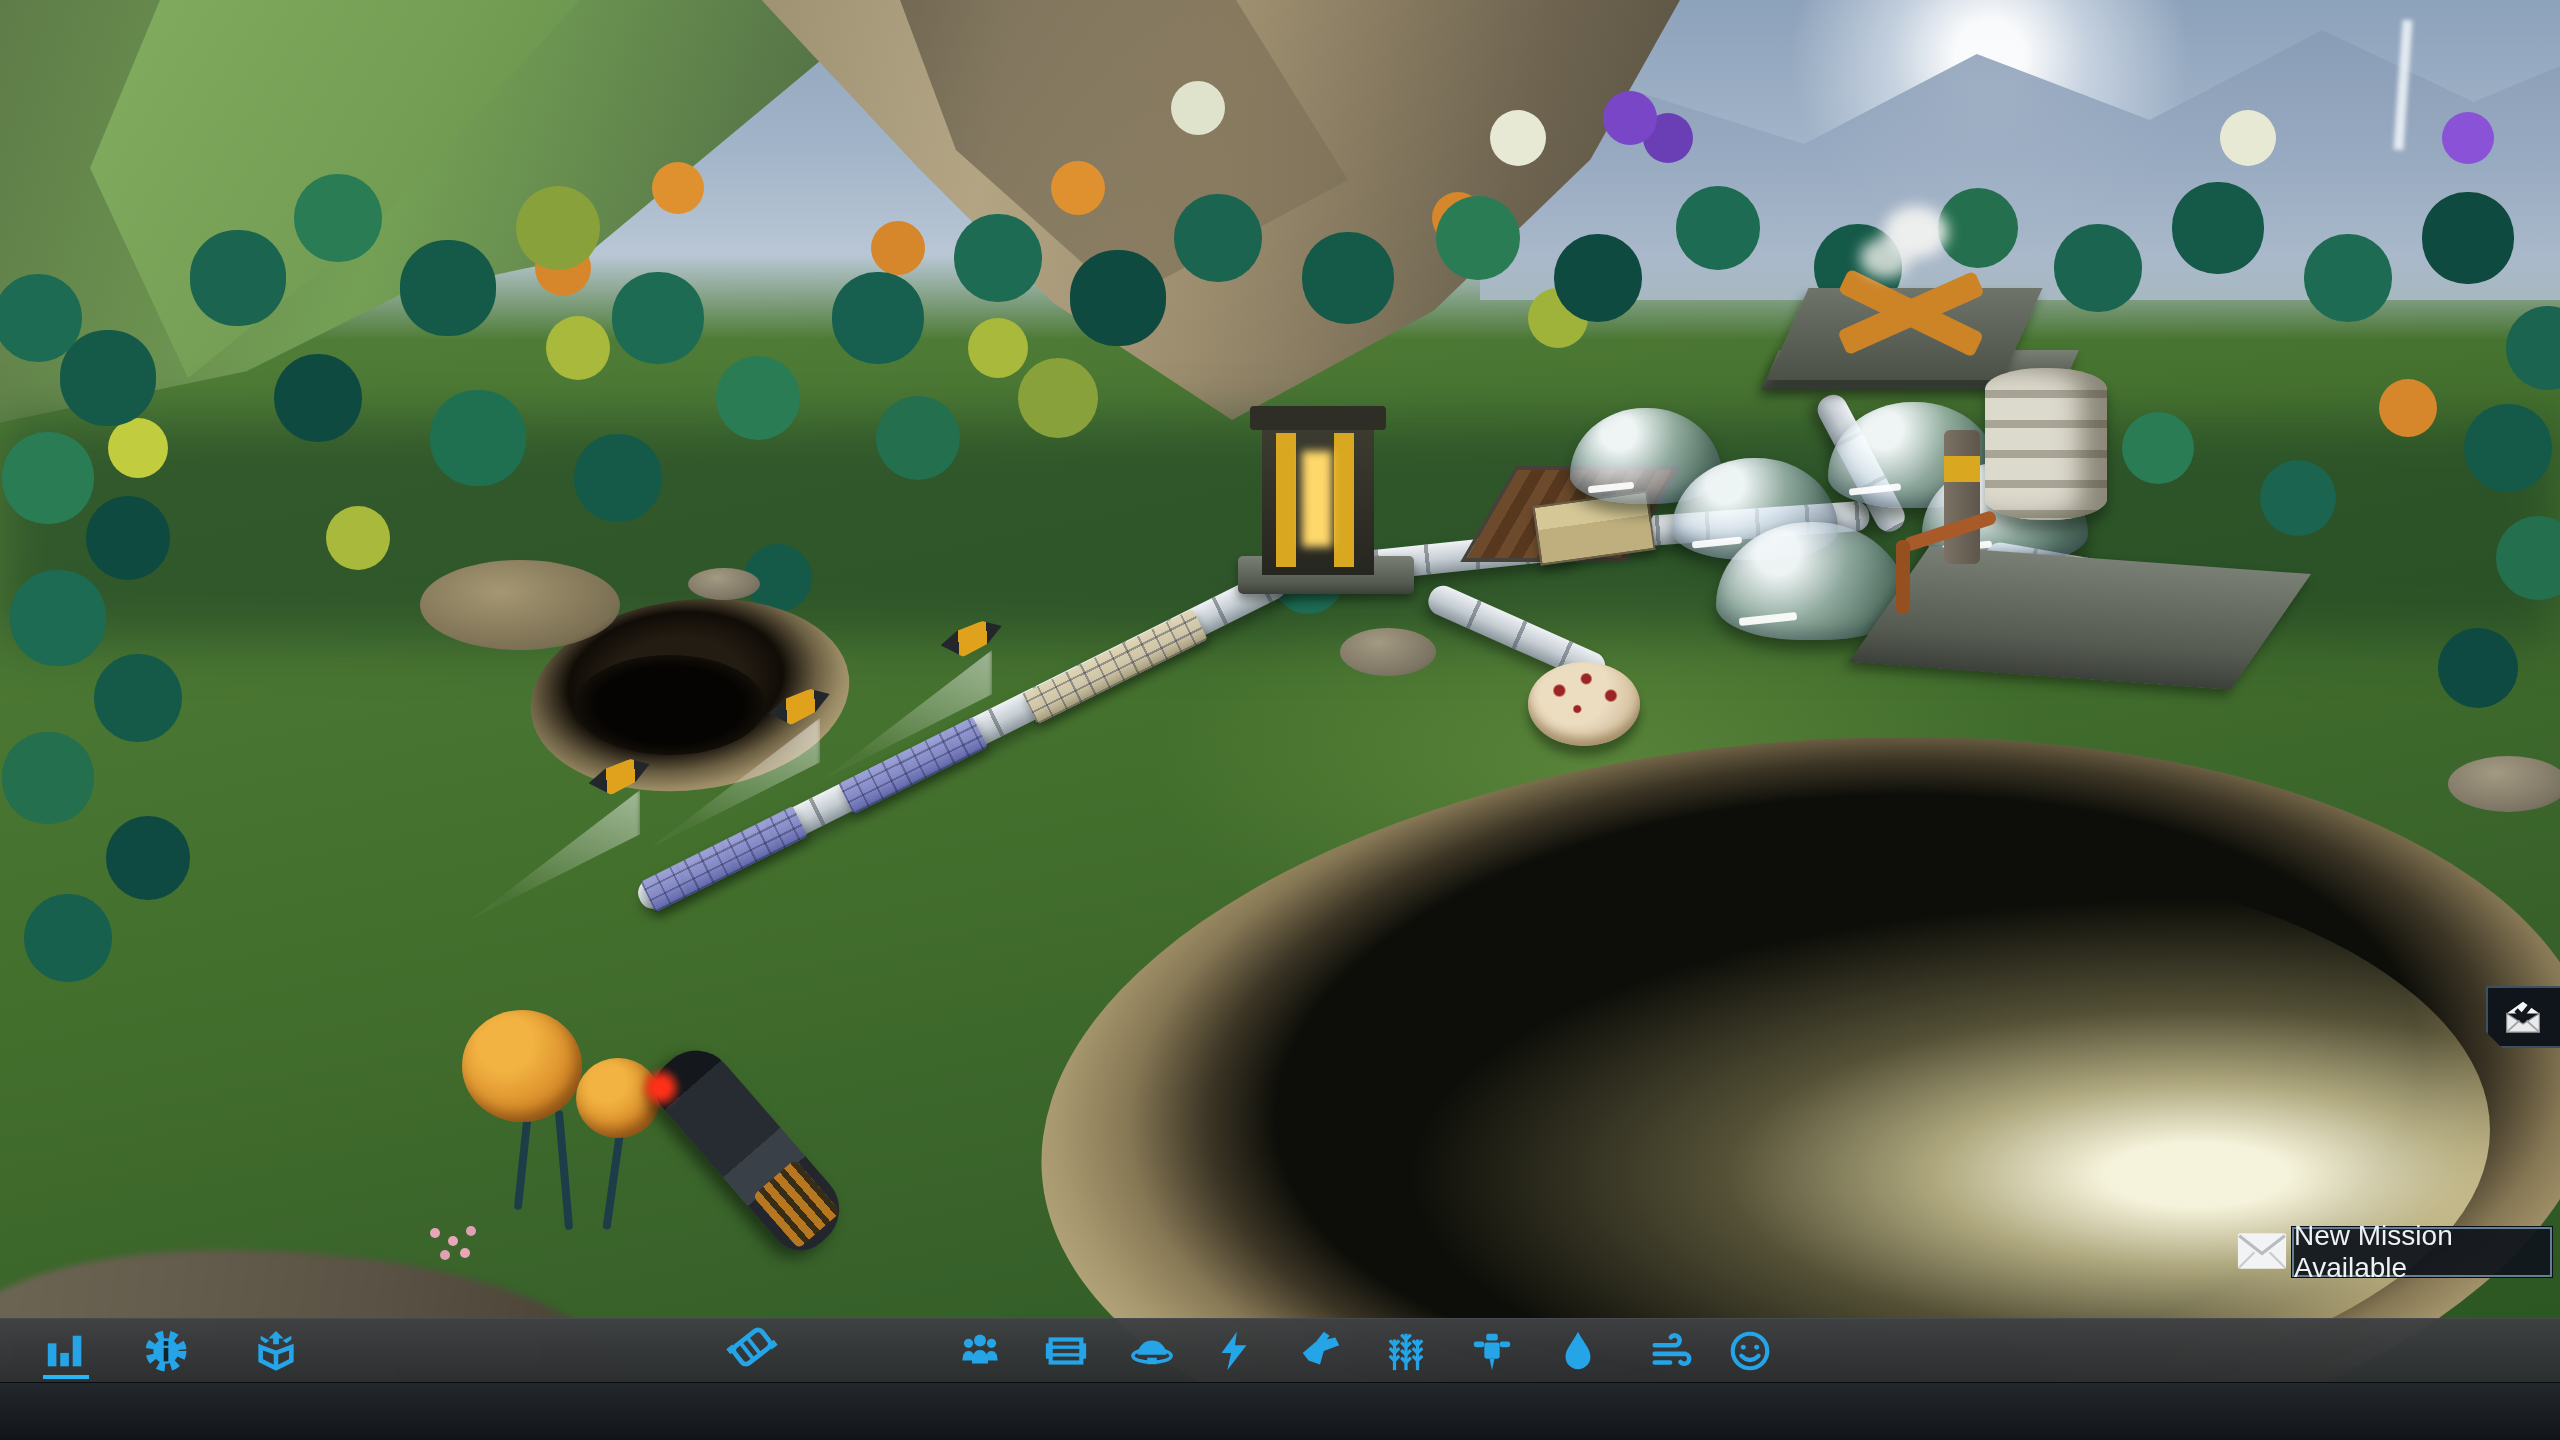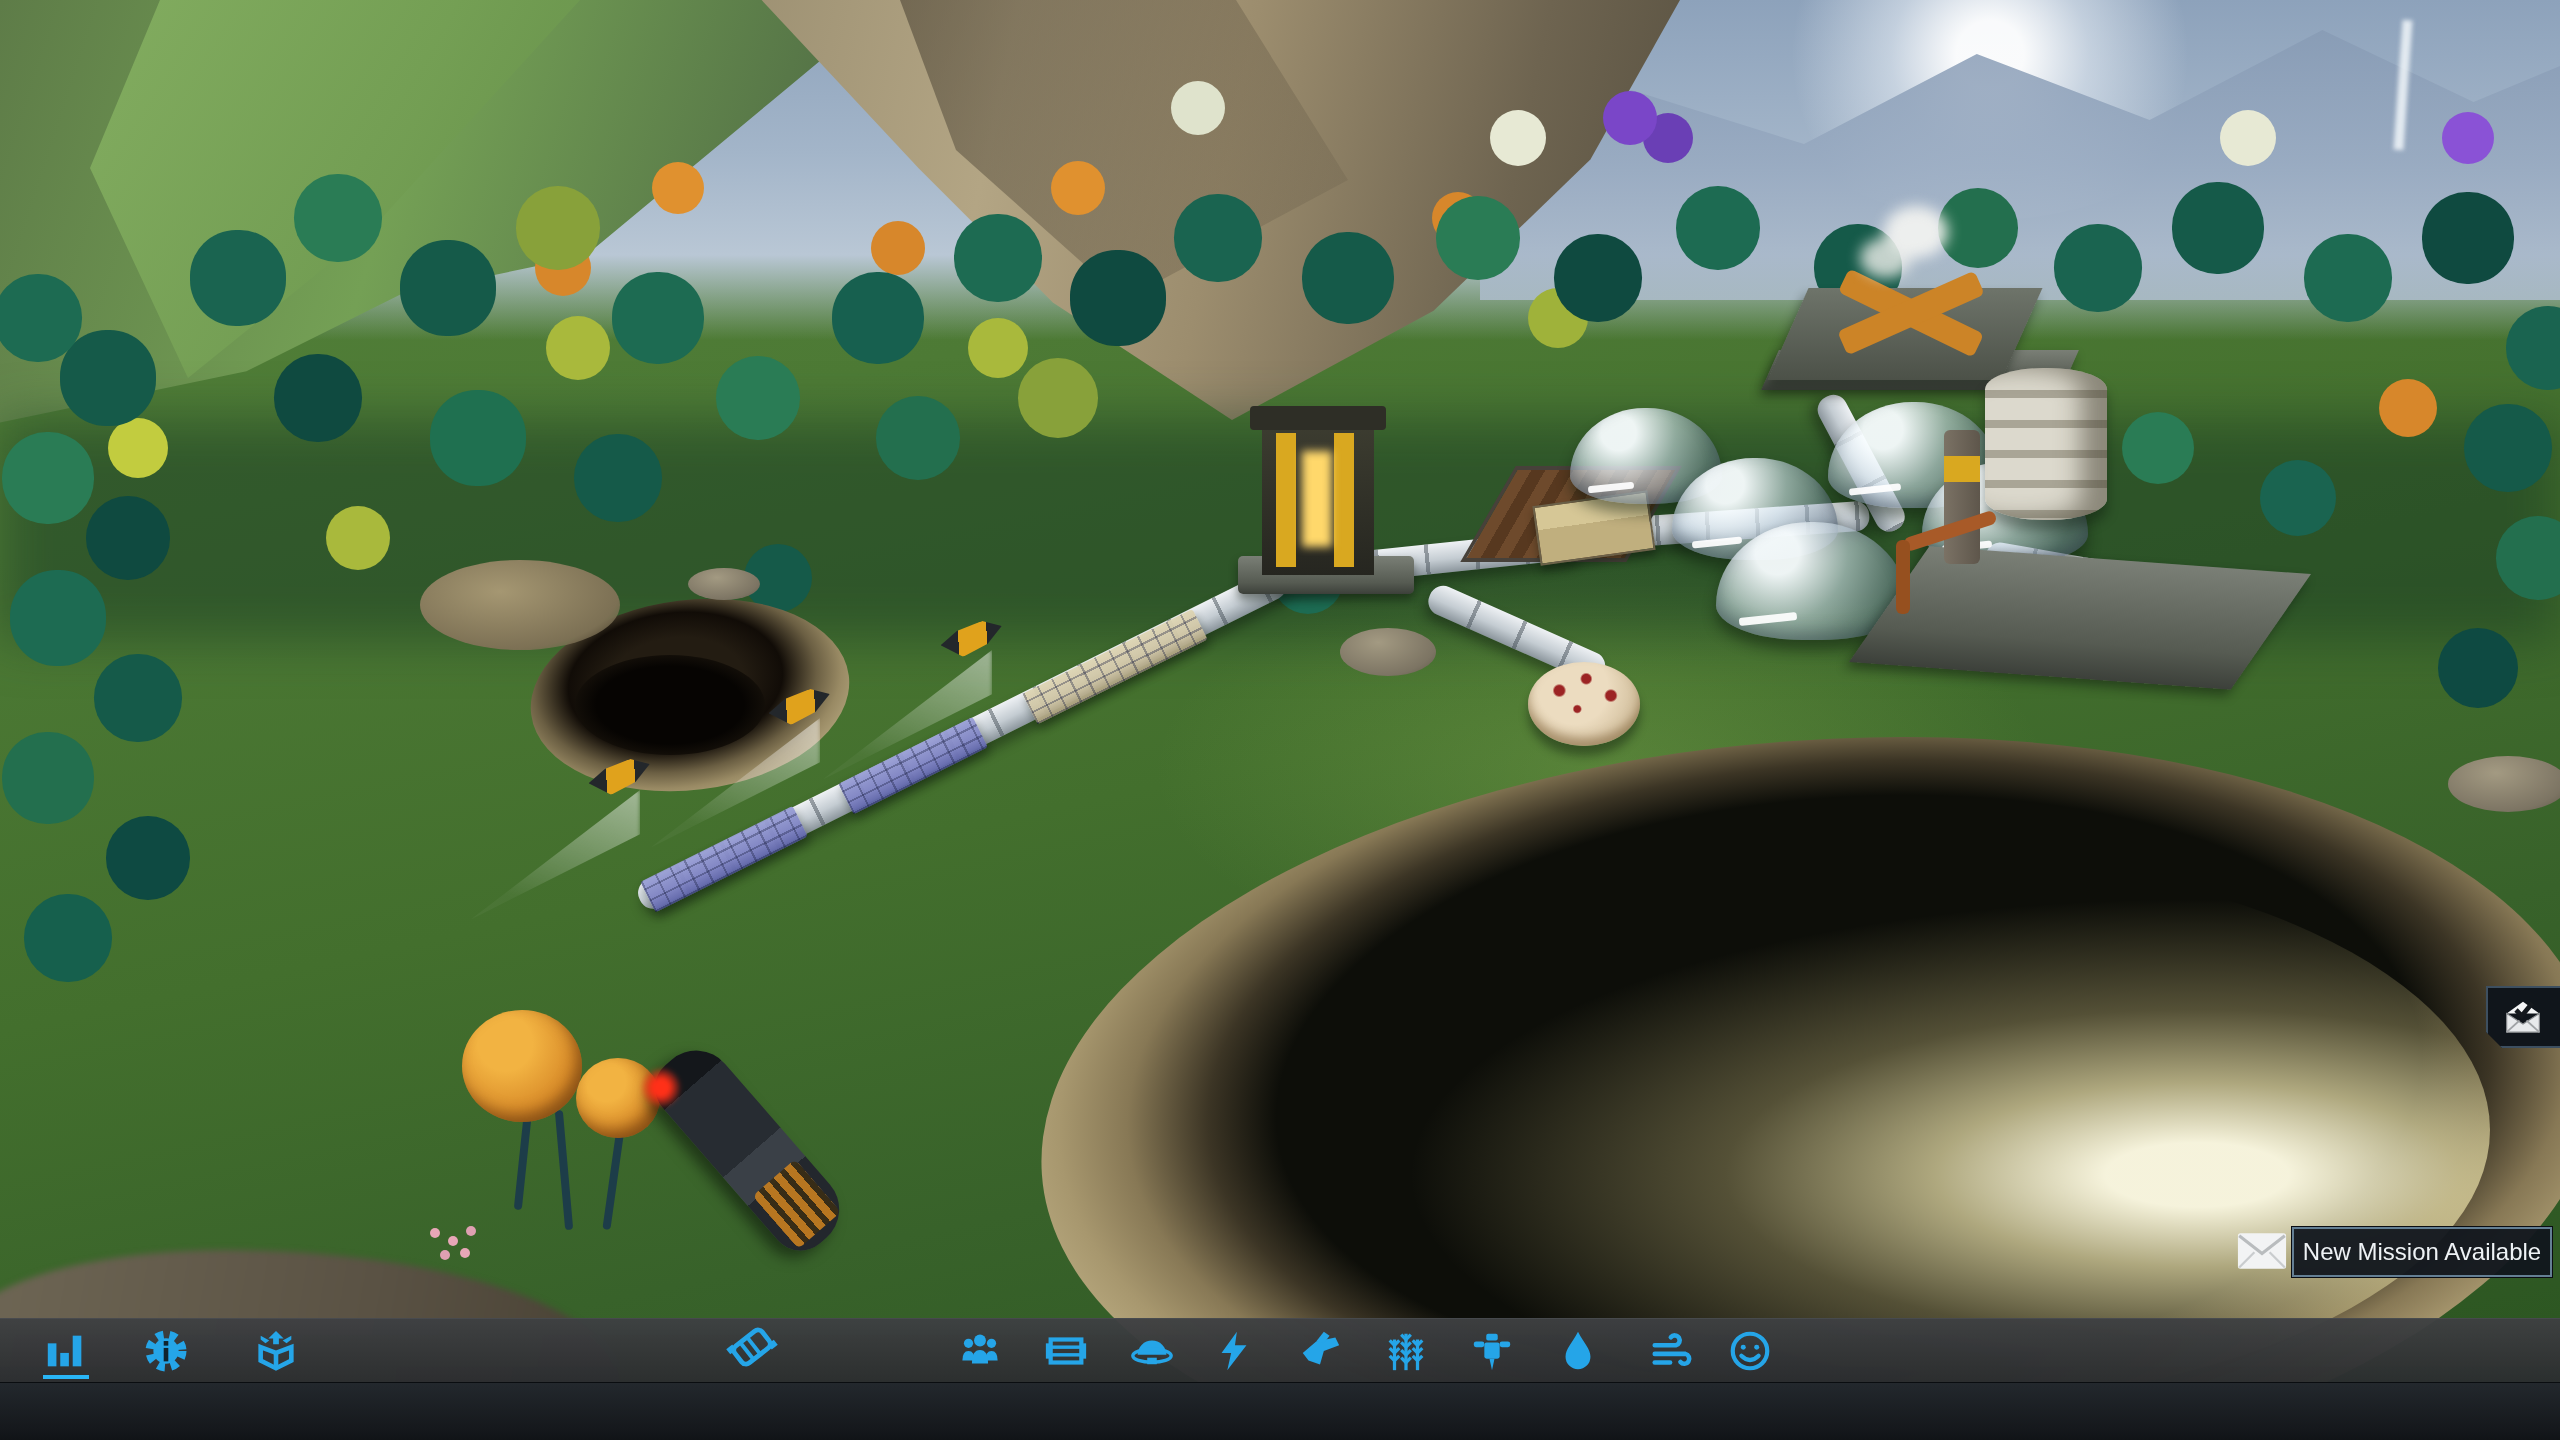--- a/index.html
+++ b/index.html
@@ -158,21 +158,21 @@
   
   #mail-tab{left:2486px;top:986px;width:84px;height:58px;background:#10151b;border:2px solid #3d4f60;
     clip-path:polygon(0 0,100% 0,100% 100%,16px 100%,0 calc(100% - 16px));
     display:flex;align-items:center;cursor:pointer;}
   #mail-tab svg{width:42px;height:38px;margin-left:14px;}
   
   #notif-envelope{left:2236px;top:1232px;width:52px;height:38px;}
   #notif-tip{left:2292px;top:1227px;width:256px;height:46px;background:rgba(17,22,29,.95);
     border:2px solid #647f94;display:flex;align-items:center;justify-content:center;
     box-shadow:0 0 0 1px #0a0d12;}
-  #notif-tip span{color:#eef2f5;font-size:24px;}
+  #notif-tip span{color:#eef2f5;font-size:28px;}
 </style>
 </head>
 <body>
 
 <div id="scene">
   <div class="abs" id="sky"></div>
   <div class="abs" id="sun-top"></div>
   <div class="abs" id="haze-mountain-right"></div>
   <div class="abs" id="waterfall"></div>
   <div class="abs" id="mountain-left"></div>

